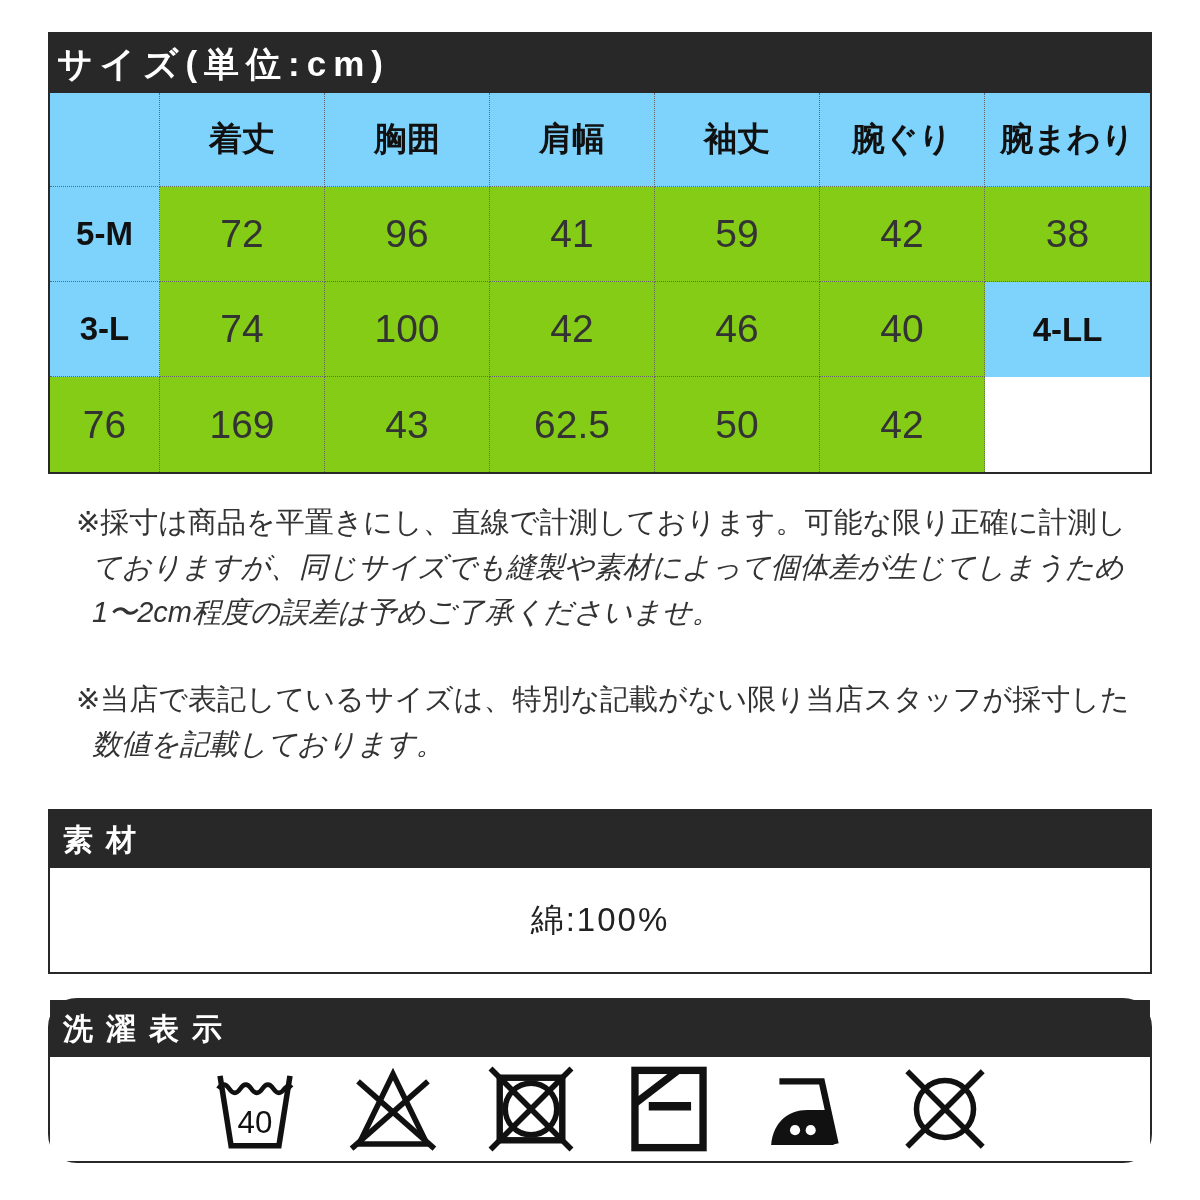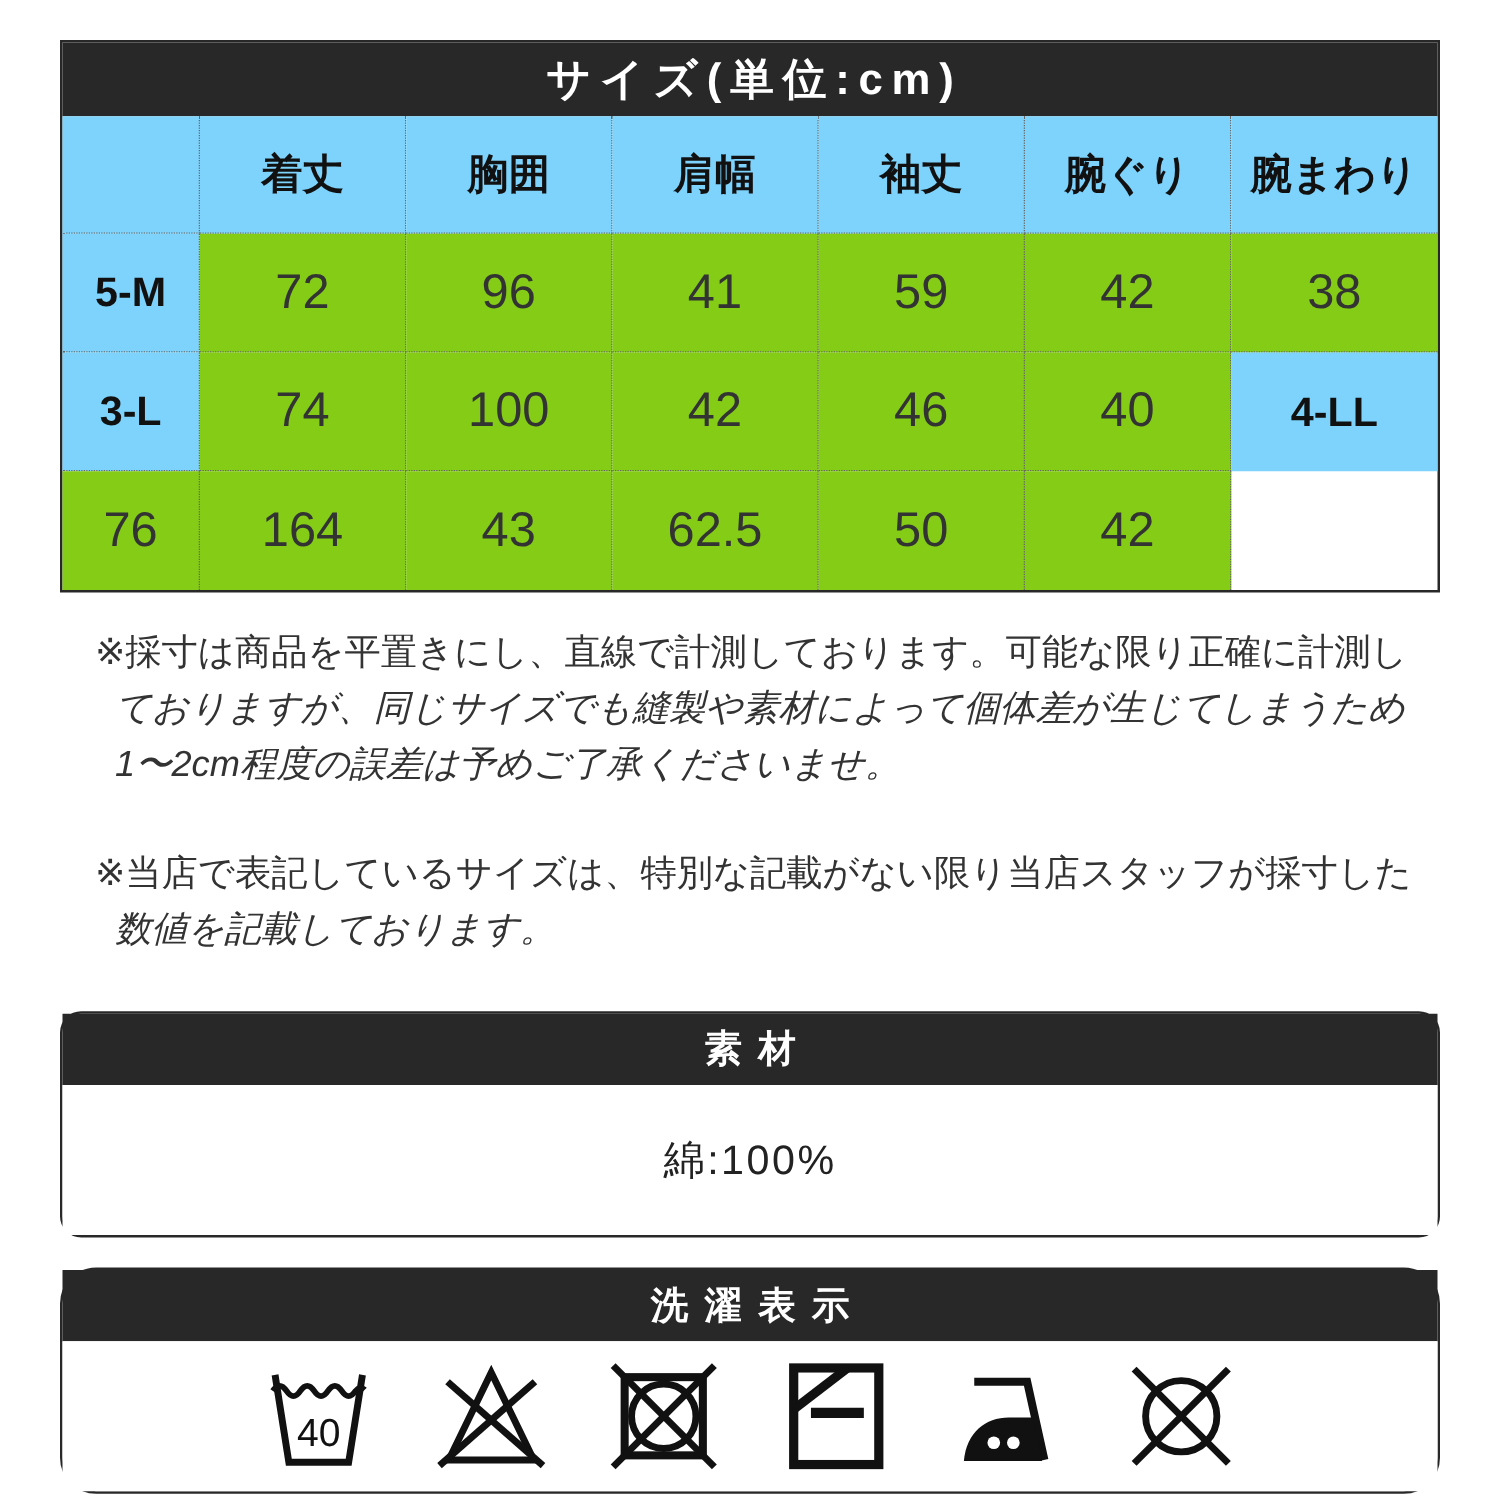--- a/index.html
+++ b/index.html
@@ -6,21 +6,21 @@
   body {
     width:1200px; height:1200px; background:#ffffff;
     font-family:"Liberation Sans","DejaVu Sans",sans-serif;
     color:#222;
   }
   .sheet { width:1104px; margin:32px 48px 0 48px; }
 
   
   .size-table { border:2px solid #282828; }
   .bar {
-    background:#282828; color:#ffffff; text-align:center; font-weight:bold;
+    background:#282828; color:#ffffff; text-align:left; font-weight:bold;
   }
   .size-table .bar { height:59px; line-height:59px; font-size:35px; letter-spacing:7px; text-indent:7px; }
   .grid {
     display:grid;
     grid-template-columns:110px repeat(6,1fr);
     grid-template-rows:94px 95px 95px 95px;
   }
   .cell {
     display:flex; align-items:center; justify-content:center;
     border-right:1px dotted #666; border-bottom:1px dotted #666;
@@ -34,24 +34,24 @@
   
   .notes { margin-top:26px; padding-left:28px; font-size:29px; color:#333; }
   .note { margin-bottom:42px; }
   .note .line { line-height:45px; white-space:nowrap; }
   .note .line.cont { padding-left:16px;font-style:italic; }
 
   
   .panel { border:2px solid #282828; }
   .panel .bar { height:57px; line-height:57px; font-size:30px; letter-spacing:13px; text-indent:13px; }
   .panel-body {
-    height:120px; display:flex; align-items:center; justify-content:center;
+    height:104px; display:flex; align-items:center; justify-content:center;
     background:#ffffff;
   }
-  .material { margin-top:28px;border-radius:17px; }
+  .material { margin-top:28px; }
   .material .panel-body { font-size:33px; letter-spacing:2px; color:#222; }
   .care { margin-top:24px;border-radius:29px; }
   .care .panel-body { gap:46px; }
   .care svg { display:block; }
   .care .stroke { fill:none; stroke:#111; }
 </style>
 </head>
 <body>
 
 <div class="sheet">
@@ -80,21 +80,21 @@
 
       <div class="cell row-label">3-L</div>
       <div class="cell value">74</div>
       <div class="cell value">100</div>
       <div class="cell value">42</div>
       <div class="cell value">46</div>
       <div class="cell value">40</div>
 
       <div class="cell row-label">4-LL</div>
       <div class="cell value">76</div>
-      <div class="cell value">164</div>
+      <div class="cell value">169</div>
       <div class="cell value">43</div>
       <div class="cell value">62.5</div>
       <div class="cell value">50</div>
       <div class="cell value">42</div>
     </div>
   </section>
 
   <div class="notes">
     <div class="note">
       <div class="line">※採寸は商品を平置きにし、直線で計測しております。可能な限り正確に計測し</div>

